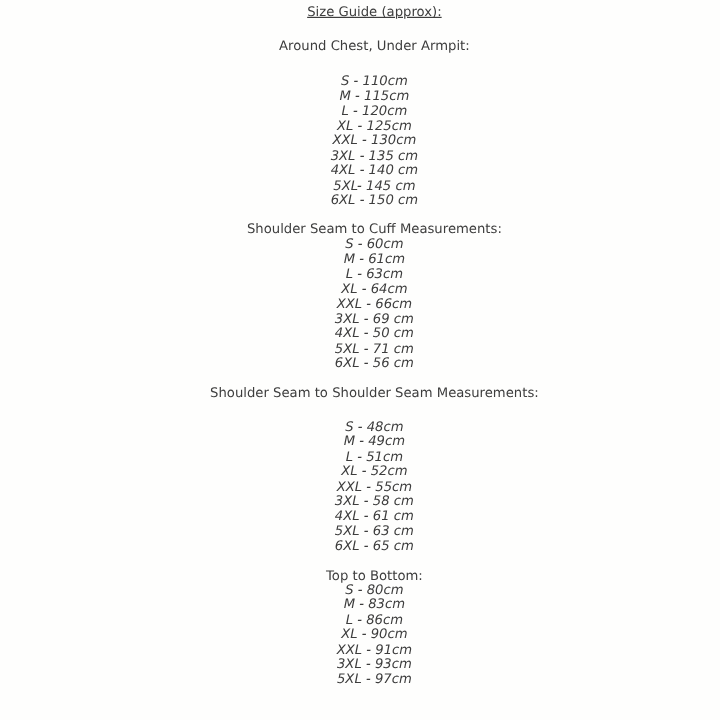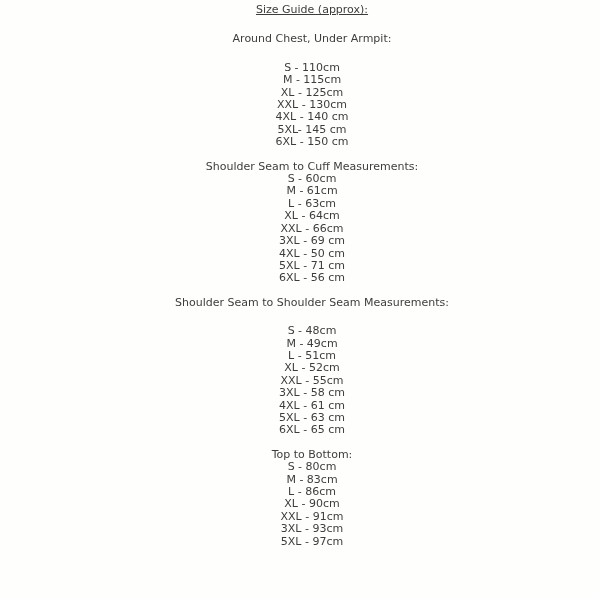--- a/index.html
+++ b/index.html
@@ -35,40 +35,43 @@
     text-align: center;
   }
   .heading {
     margin-bottom: 0;
   }
   .section.gap-after-heading .heading {
     margin-bottom: 16px;
   }
   .row {
     white-space: pre;
+    font-style: italic;
   }
 </style>
 </head>
 <body>
 
 <div class="doc">
   <div class="title">Size Guide (approx):</div>
   <div id="sections">
   <section class="section gap-after-heading">
     <div class="heading">Around Chest, Under Armpit:</div>
     <div class="rows">
   <div class="row">S - 110cm</div>
 
   <div class="row">M - 115cm</div>
 
+  <div class="row">L - 120cm</div>
 
   <div class="row">XL - 125cm</div>
 
   <div class="row">XXL - 130cm</div>
 
+  <div class="row">3XL - 135 cm</div>
 
   <div class="row">4XL - 140 cm</div>
 
   <div class="row">5XL- 145 cm</div>
 
   <div class="row">6XL - 150 cm</div>
 </div>
   </section>
 
   <section class="section">

